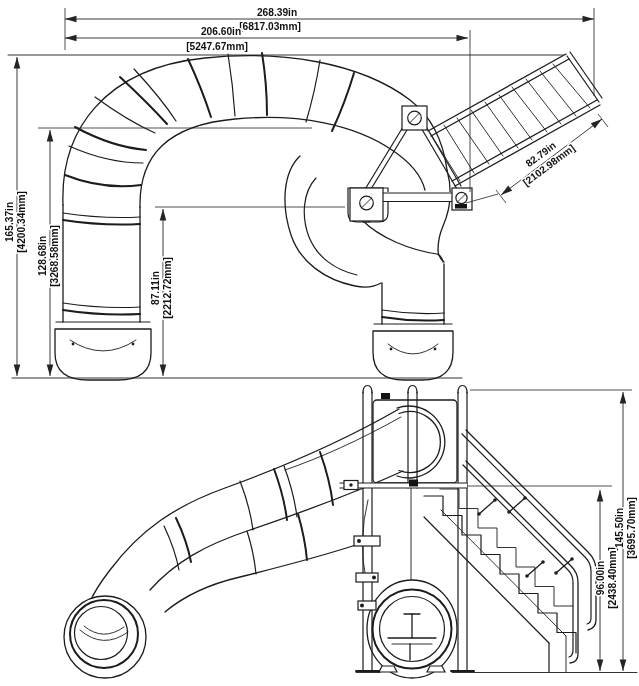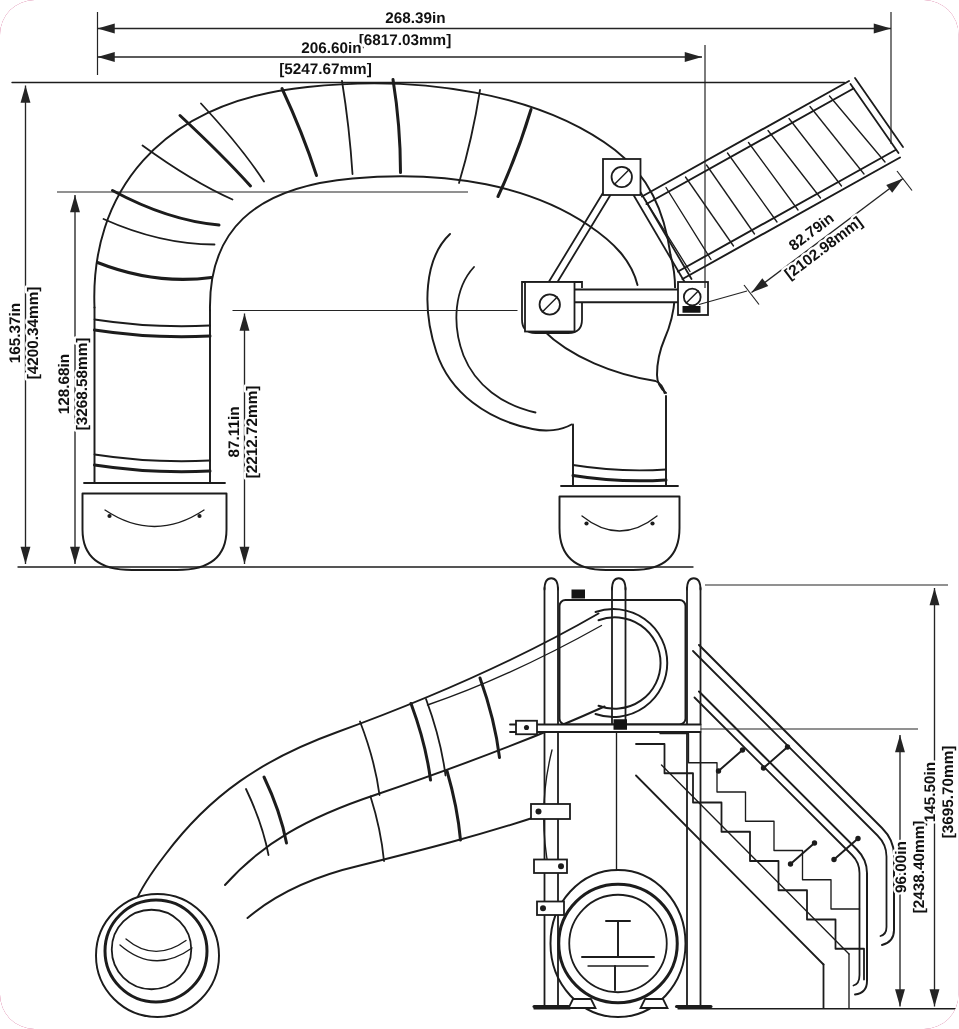--- a/index.html
+++ b/index.html
@@ -1,16 +1,16 @@
 <!DOCTYPE html>
 <html><head>
 <meta charset="utf-8">
 <style>
   html,body{margin:0;padding:0;background:#fff;}
-  #stage{width:639px;height:686px;position:relative;background:#be185d;overflow:hidden;border-radius:23px;}
+  #stage{width:639px;height:686px;position:relative;background:#fdba74;overflow:hidden;}
   svg{display:block;}
   .ln{fill:none;stroke:#1c1c1c;stroke-width:1.2;stroke-linecap:round;stroke-linejoin:round;}
   .w1{stroke-width:0.9;}
   .w13{stroke-width:1.3;}
   .w2{stroke-width:2;}
   .wf{fill:#ffffff;stroke:#1c1c1c;stroke-width:1.2;}
   .dk{fill:#141414;stroke:none;}
   .dim{fill:none;stroke:#242424;stroke-width:0.9;stroke-linecap:butt;}
   .ext{fill:none;stroke:#242424;stroke-width:0.8;stroke-linecap:butt;}
   .dt{font-family:"Liberation Sans","DejaVu Sans",sans-serif;font-size:10.2px;font-weight:bold;

